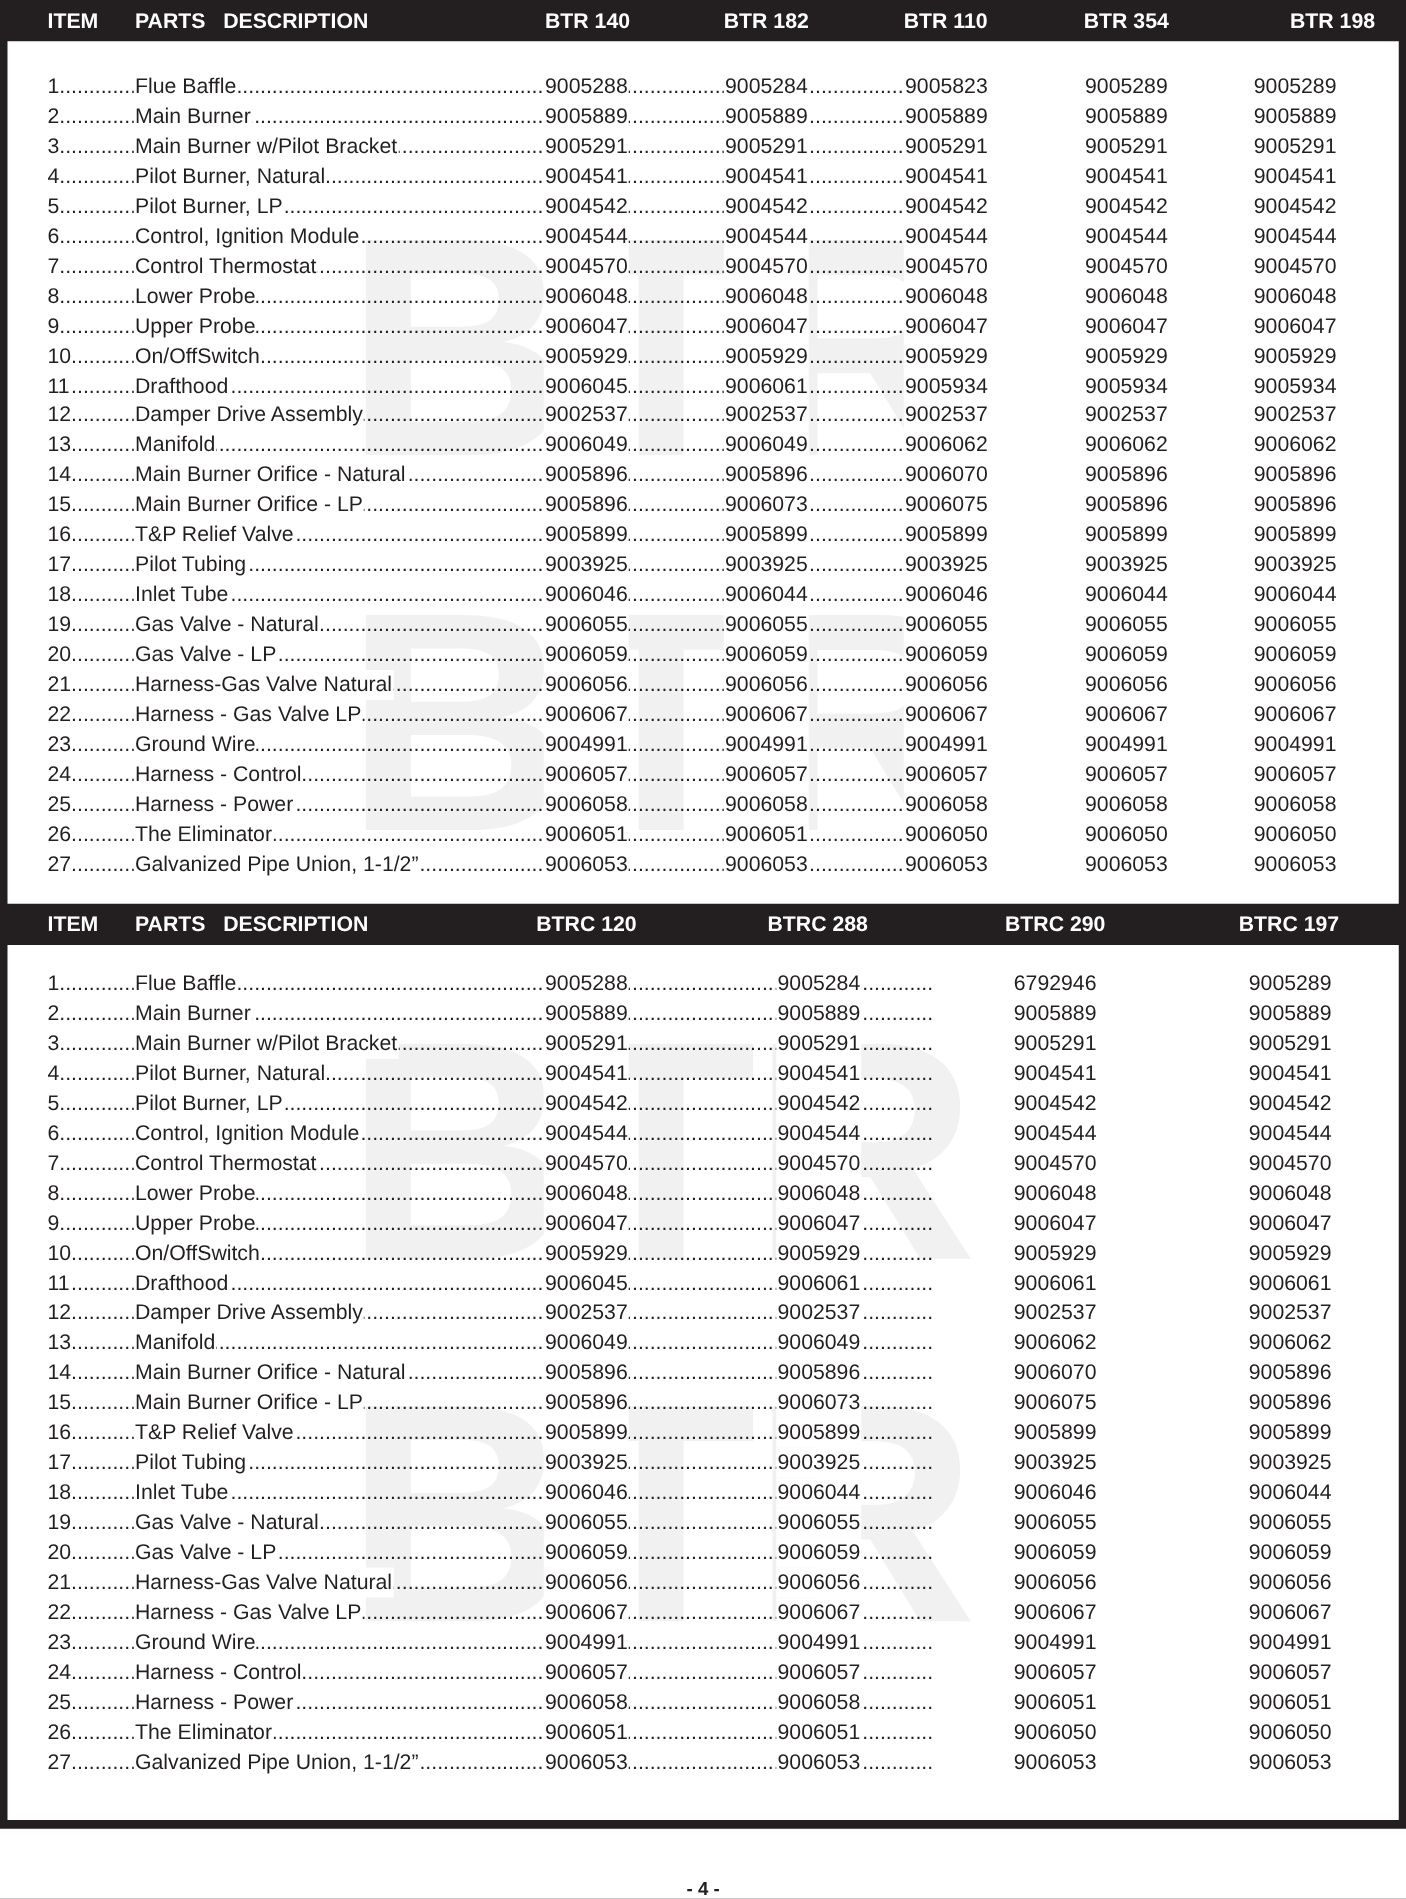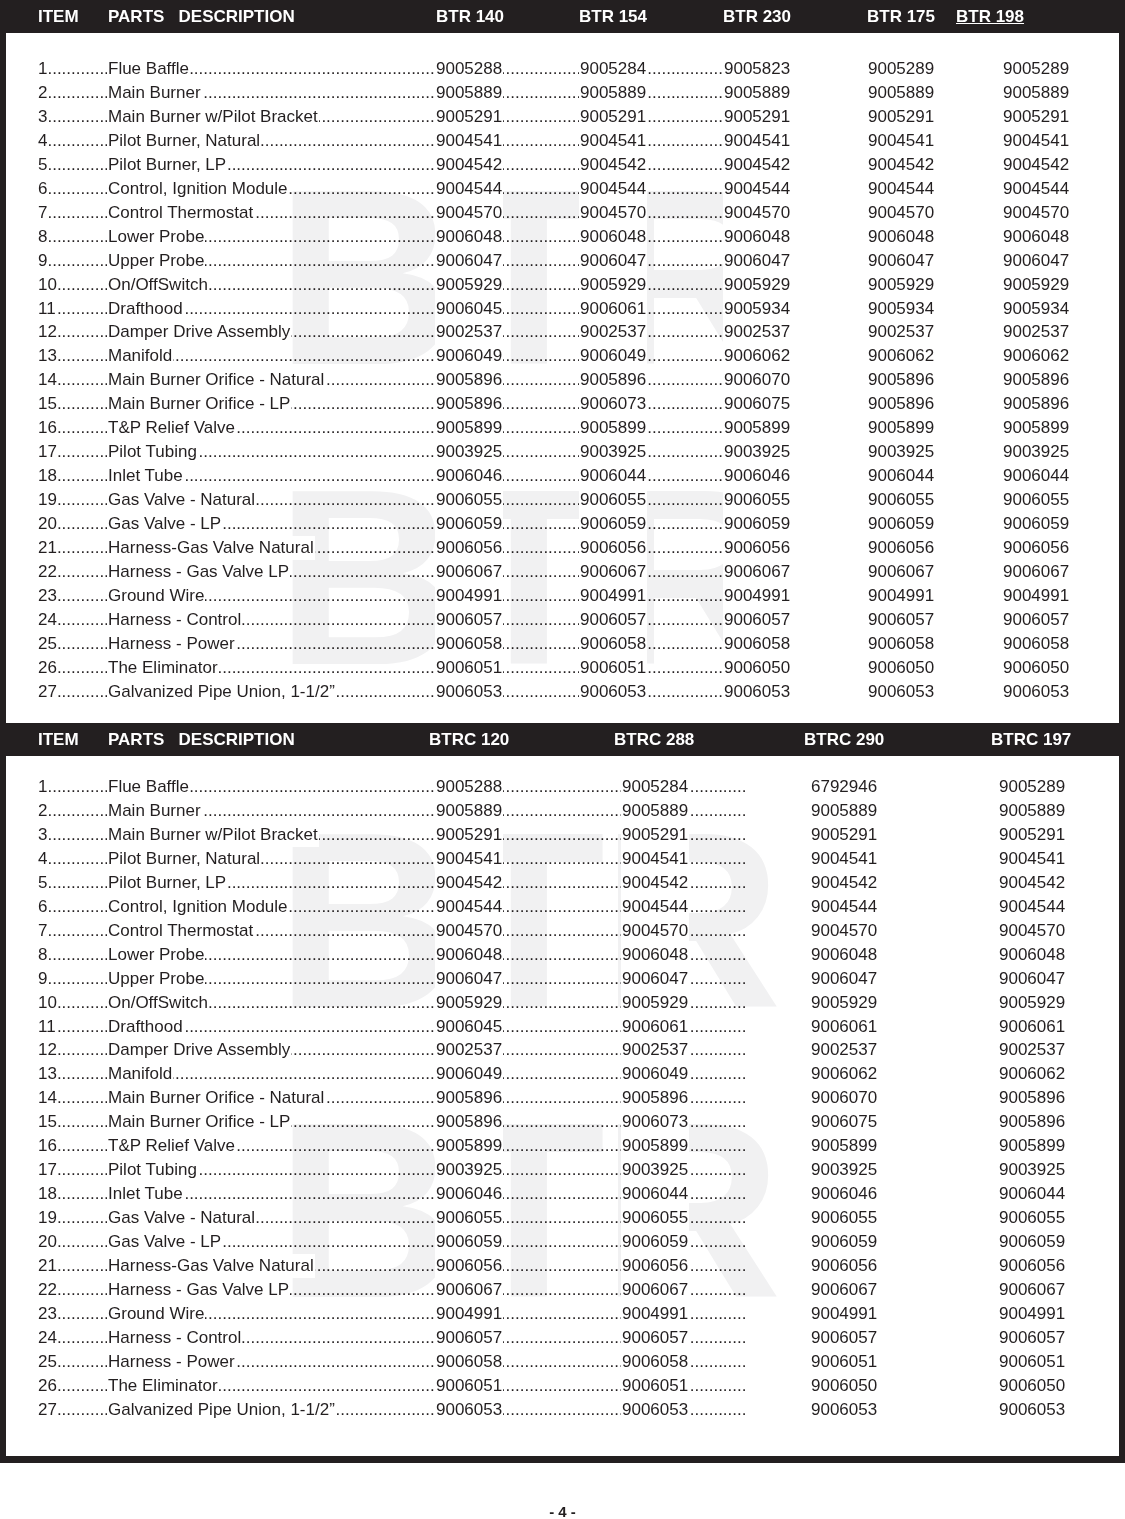--- a/index.html
+++ b/index.html
@@ -42,24 +42,24 @@
   </style>
 </head>
 <body>
 
 <div class="frame">
 
   <div class="hdr" style="top:0;">
     <span style="left:38px;">ITEM</span>
     <span style="left:108px; white-space:pre;">PARTS   DESCRIPTION</span>
     <span style="left:436px;">BTR 140</span>
-    <span style="left:579px;">BTR 154</span>
-    <span style="left:723px;">BTR 230</span>
-    <span style="left:867px;">BTR 175</span>
-    <span style="left:956px;text-decoration:underline;">BTR 198</span>
+    <span style="left:579px;">BTR 182</span>
+    <span style="left:723px;">BTR 110</span>
+    <span style="left:867px;">BTR 354</span>
+    <span style="left:1032px;">BTR 198</span>
   </div>
 
   <div class="panel" id="panel1" style="top:33px; height:690px;">
     <div class="watermark" style="left:270px; top:120px;">BTR</div>
     <div class="watermark" style="left:270px; top:420px;">BTR</div>
     <div id="rows1">
         <div class="row" style="top: 24px; width: 1113px;">
           <div class="dots" style="left: 32px; width: 964px;"></div>
           <span class="code" style="left: 32px; padding: 0px;">1</span>
           <span class="code" style="left: 101px; padding: 0px 1px;">Flue Baffle</span>

